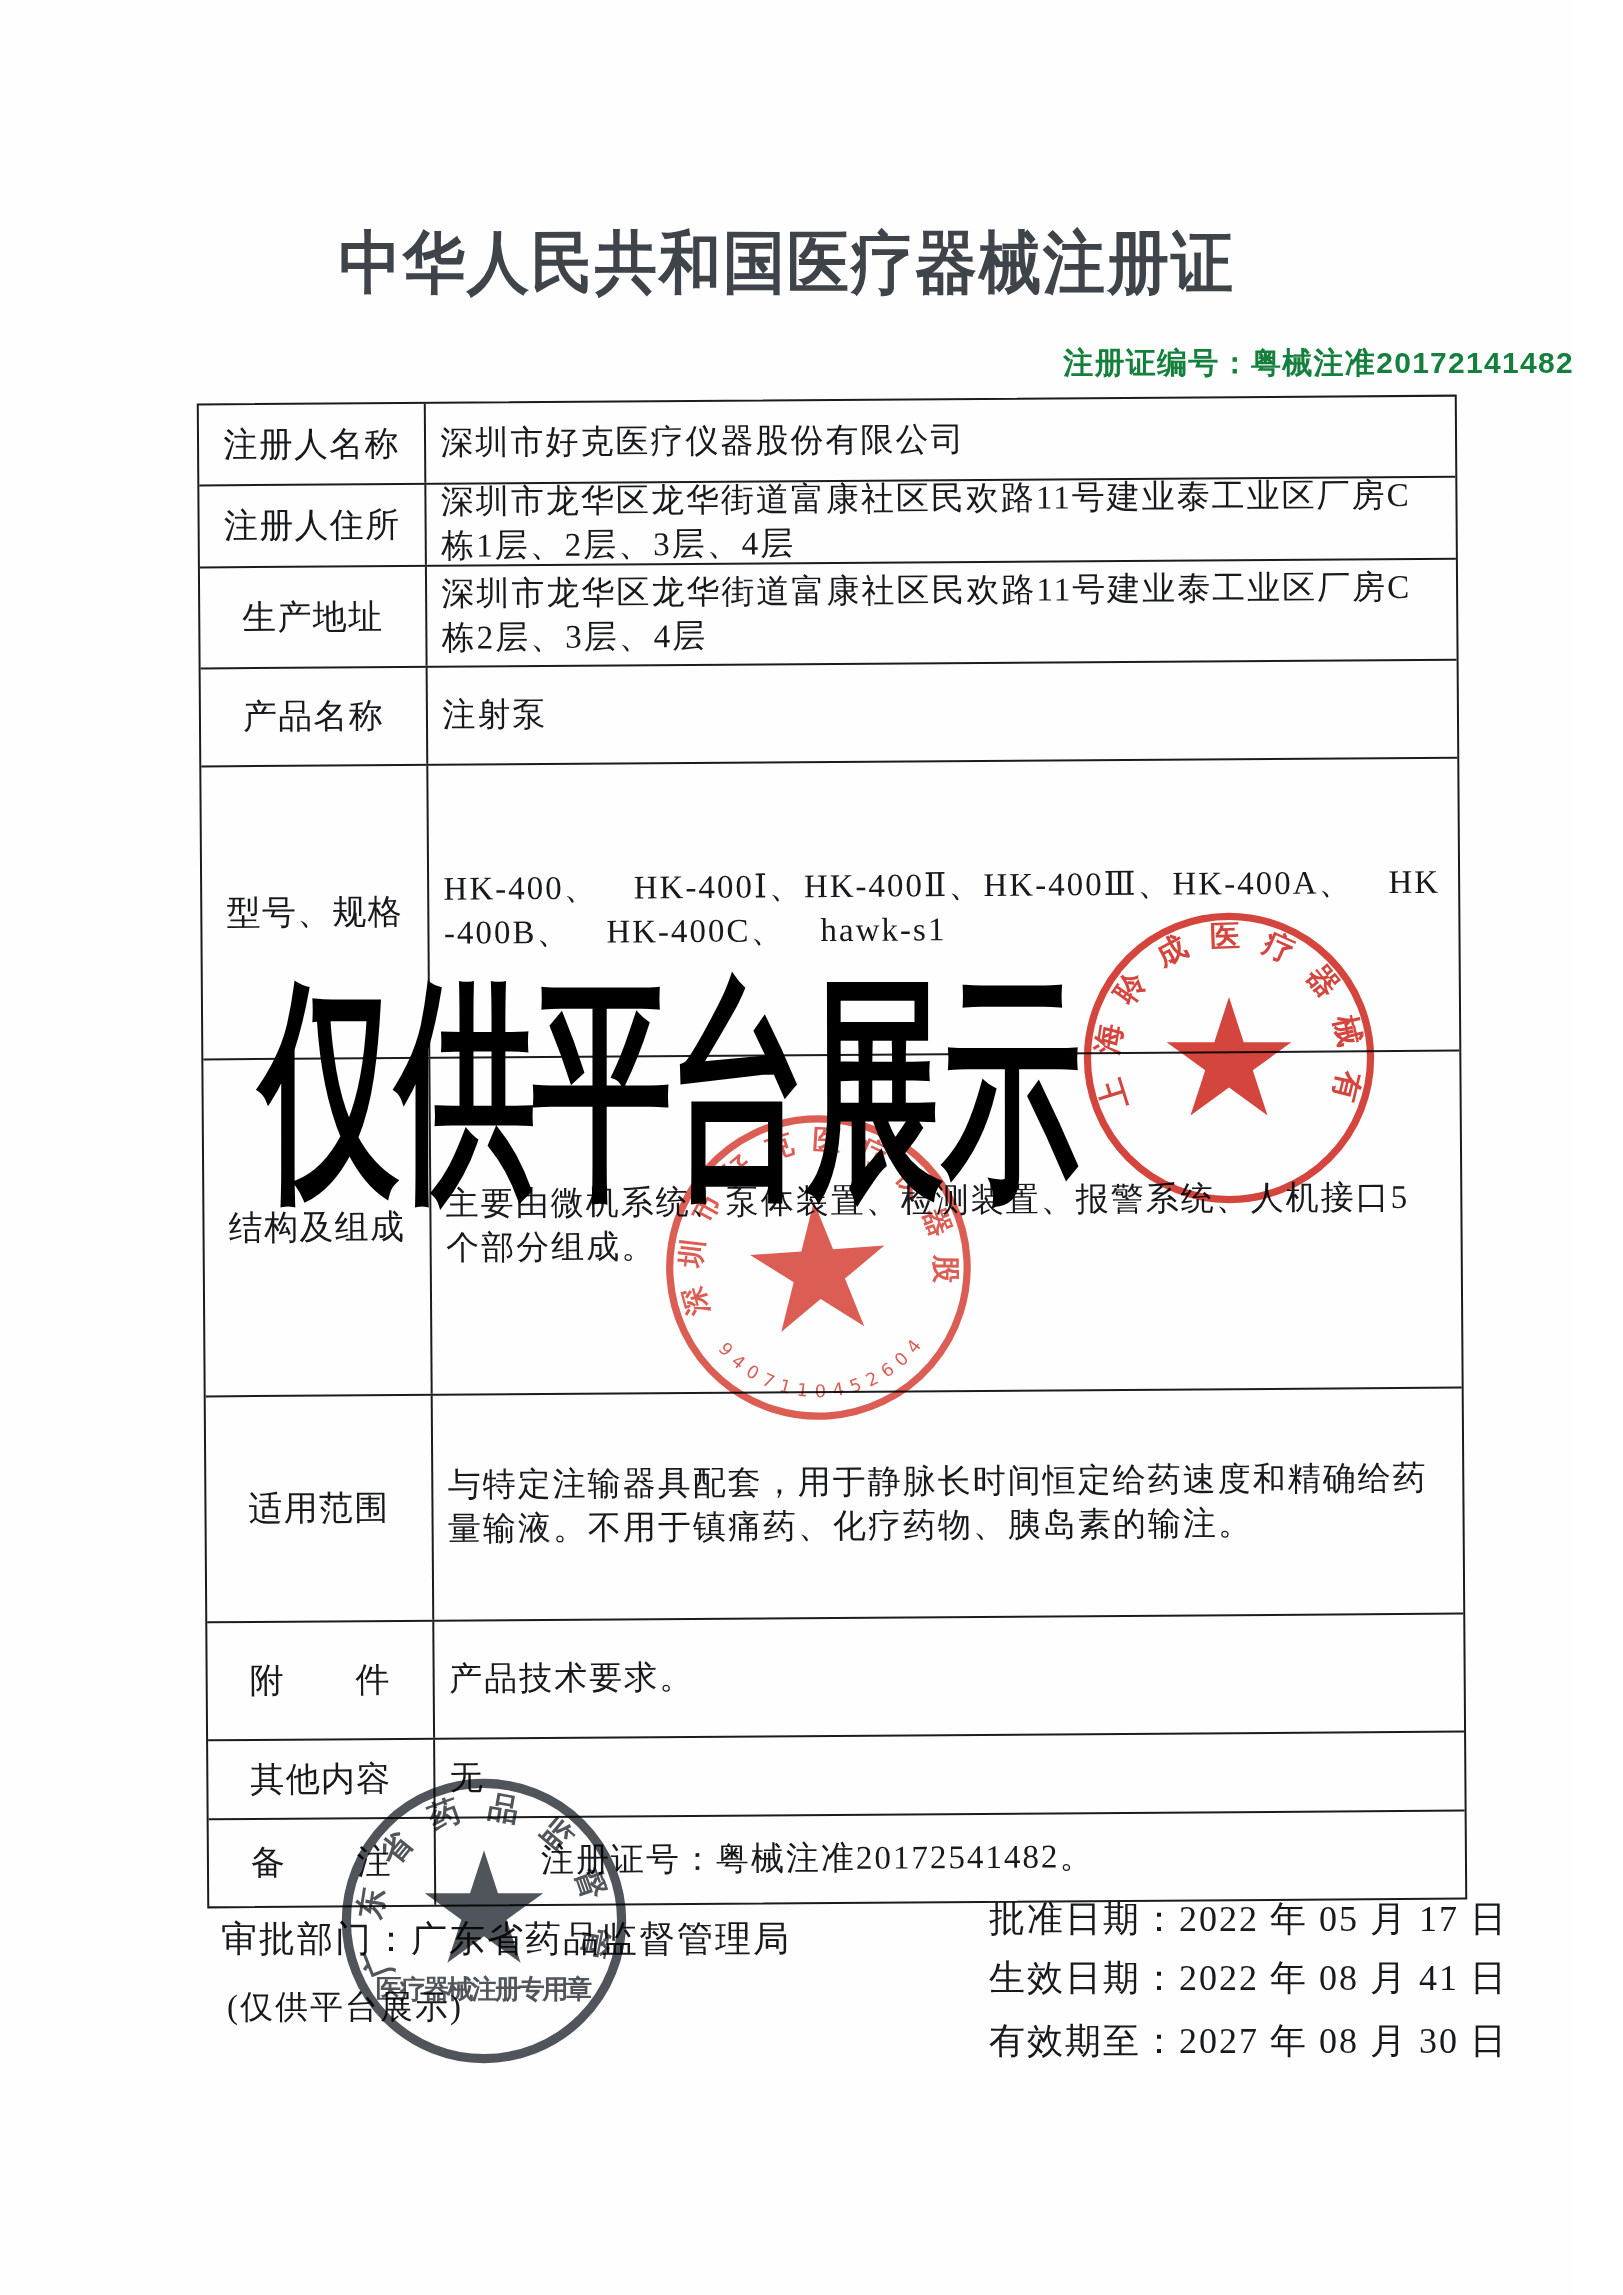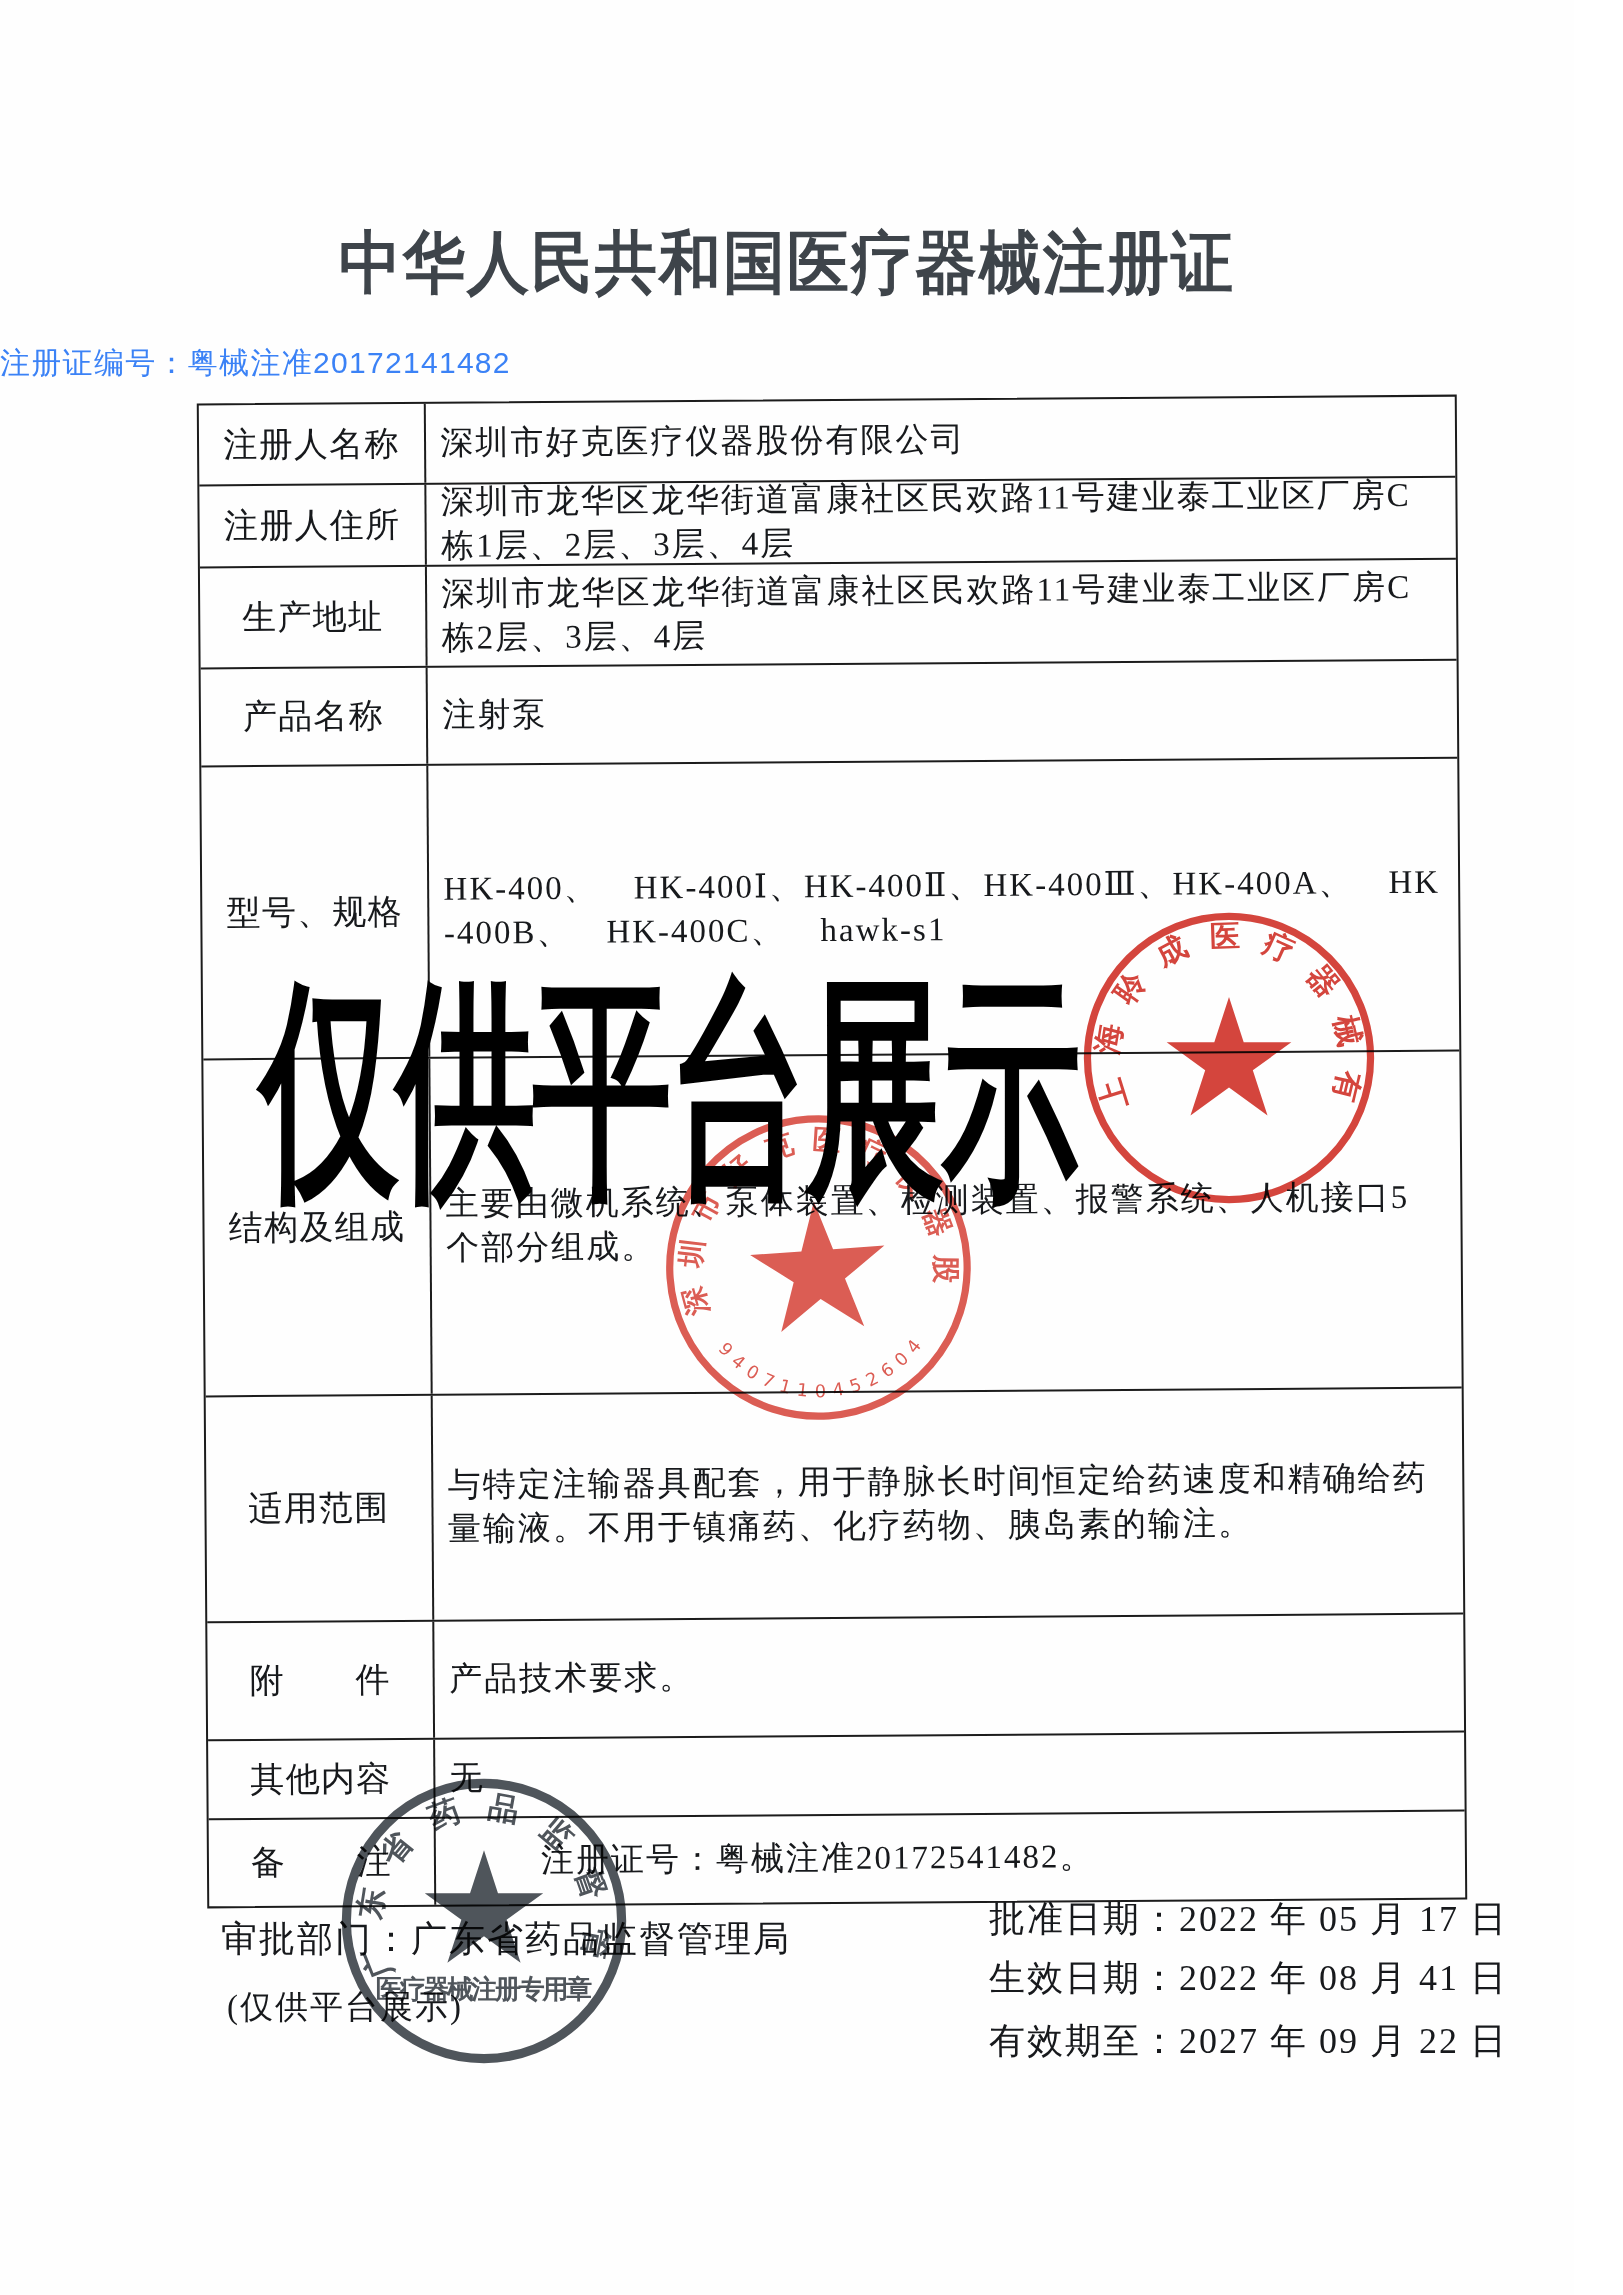--- a/index.html
+++ b/index.html
@@ -15,23 +15,23 @@
   .doc-title{
     position:absolute;top:217px;left:0;width:100%;
     text-align:center;
     font-family:"Liberation Sans","DejaVu Sans",sans-serif;
     font-weight:700;font-size:62px;letter-spacing:2px;
     color:#3e444a;
     transform:scaleY(1.10);transform-origin:top center;
   }
   .cert-no{
     position:absolute;top:343px;left:0;width:100%;
-    text-align:left;
+    text-align:right;
     font-family:"Liberation Sans","DejaVu Sans",sans-serif;
-    font-weight:400;font-size:30px;letter-spacing:1.3px;color:#3b82f6;
+    font-weight:700;font-size:30px;letter-spacing:1.3px;color:#15803d;
   }
   
   .reg-table{
     position:absolute;left:202px;top:399px;width:1260px;
     border:2.6px solid #1c1c1c;
     transform:rotate(-0.4deg);transform-origin:center center;
     box-sizing:border-box;
     background:transparent;
   }
   .trow{display:flex;box-sizing:border-box;border-top:2.6px solid #1c1c1c;}
@@ -125,21 +125,21 @@
       <div class="tvalue remark-pad">注册证号：粤械注准20172541482。</div>
     </div>
   </div>
 
   <div class="watermark">仅供平台展示</div>
 
   <div class="foot f-dept">审批部门：广东省药品监督管理局</div>
   <div class="foot f-sealnote">(仅供平台展示)</div>
   <div class="foot f-approve">批准日期：2022 年 05 月 17 日</div>
   <div class="foot f-effect">生效日期：2022 年 08 月 41 日</div>
-  <div class="foot f-valid">有效期至：2027 年 09 月 22 日</div>
+  <div class="foot f-valid">有效期至：2027 年 08 月 30 日</div>
 
   <div class="stamp stamp-red-a">
     <svg width="308" height="308" viewBox="0 0 470 470">
       <circle cx="235" cy="235" r="216" fill="none" stroke="#d2372e" stroke-width="11"></circle>
       <path id="arcA" d="M 81 306.9 A 170 170 0 1 1 389 306.9" fill="none"></path>
       <text font-size="46" fill="#d2372e" font-family="Liberation Serif, DejaVu Serif, serif" font-weight="600">
         <textPath href="#arcA" startOffset="0" textLength="905" lengthAdjust="spacing">上海聆成医疗器械有限公司</textPath>
       </text>
       <polygon fill="#d2372e" points="0,-1 0.2245,-0.309 0.9511,-0.309 0.3633,0.118 0.5878,0.809 0,0.382 -0.5878,0.809 -0.3633,0.118 -0.9511,-0.309 -0.2245,-0.309" transform="translate(235,242) scale(100)"></polygon>
     </svg>

